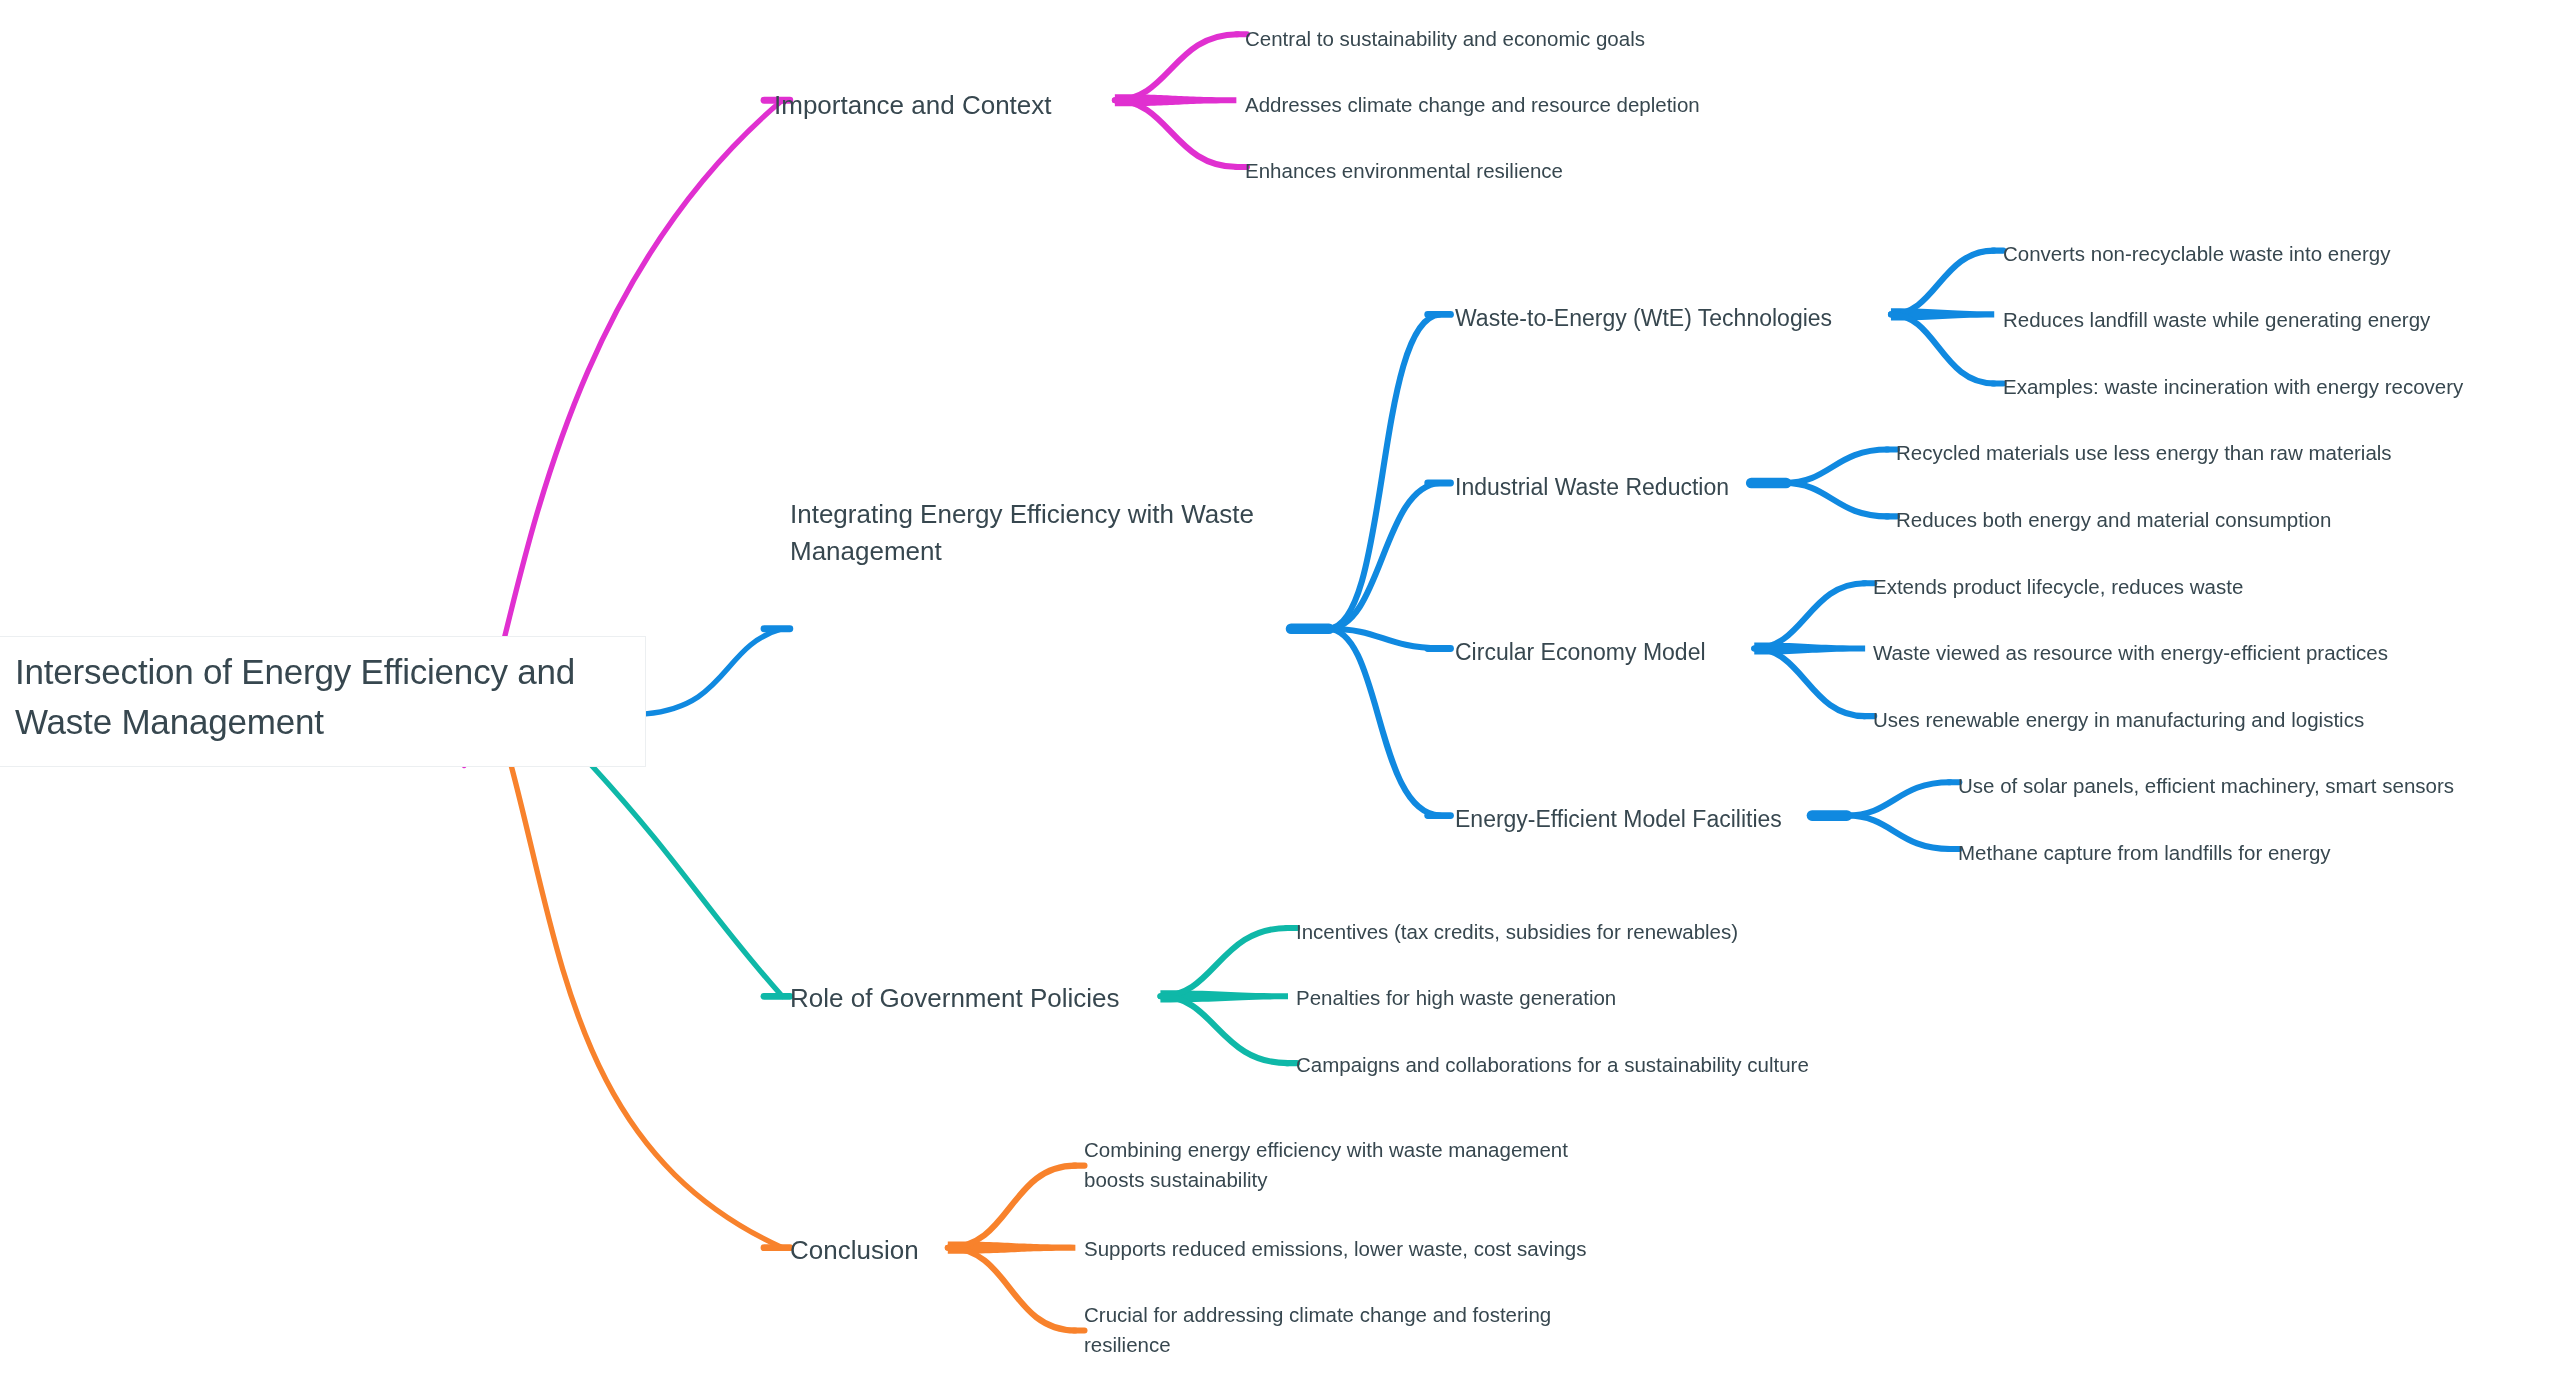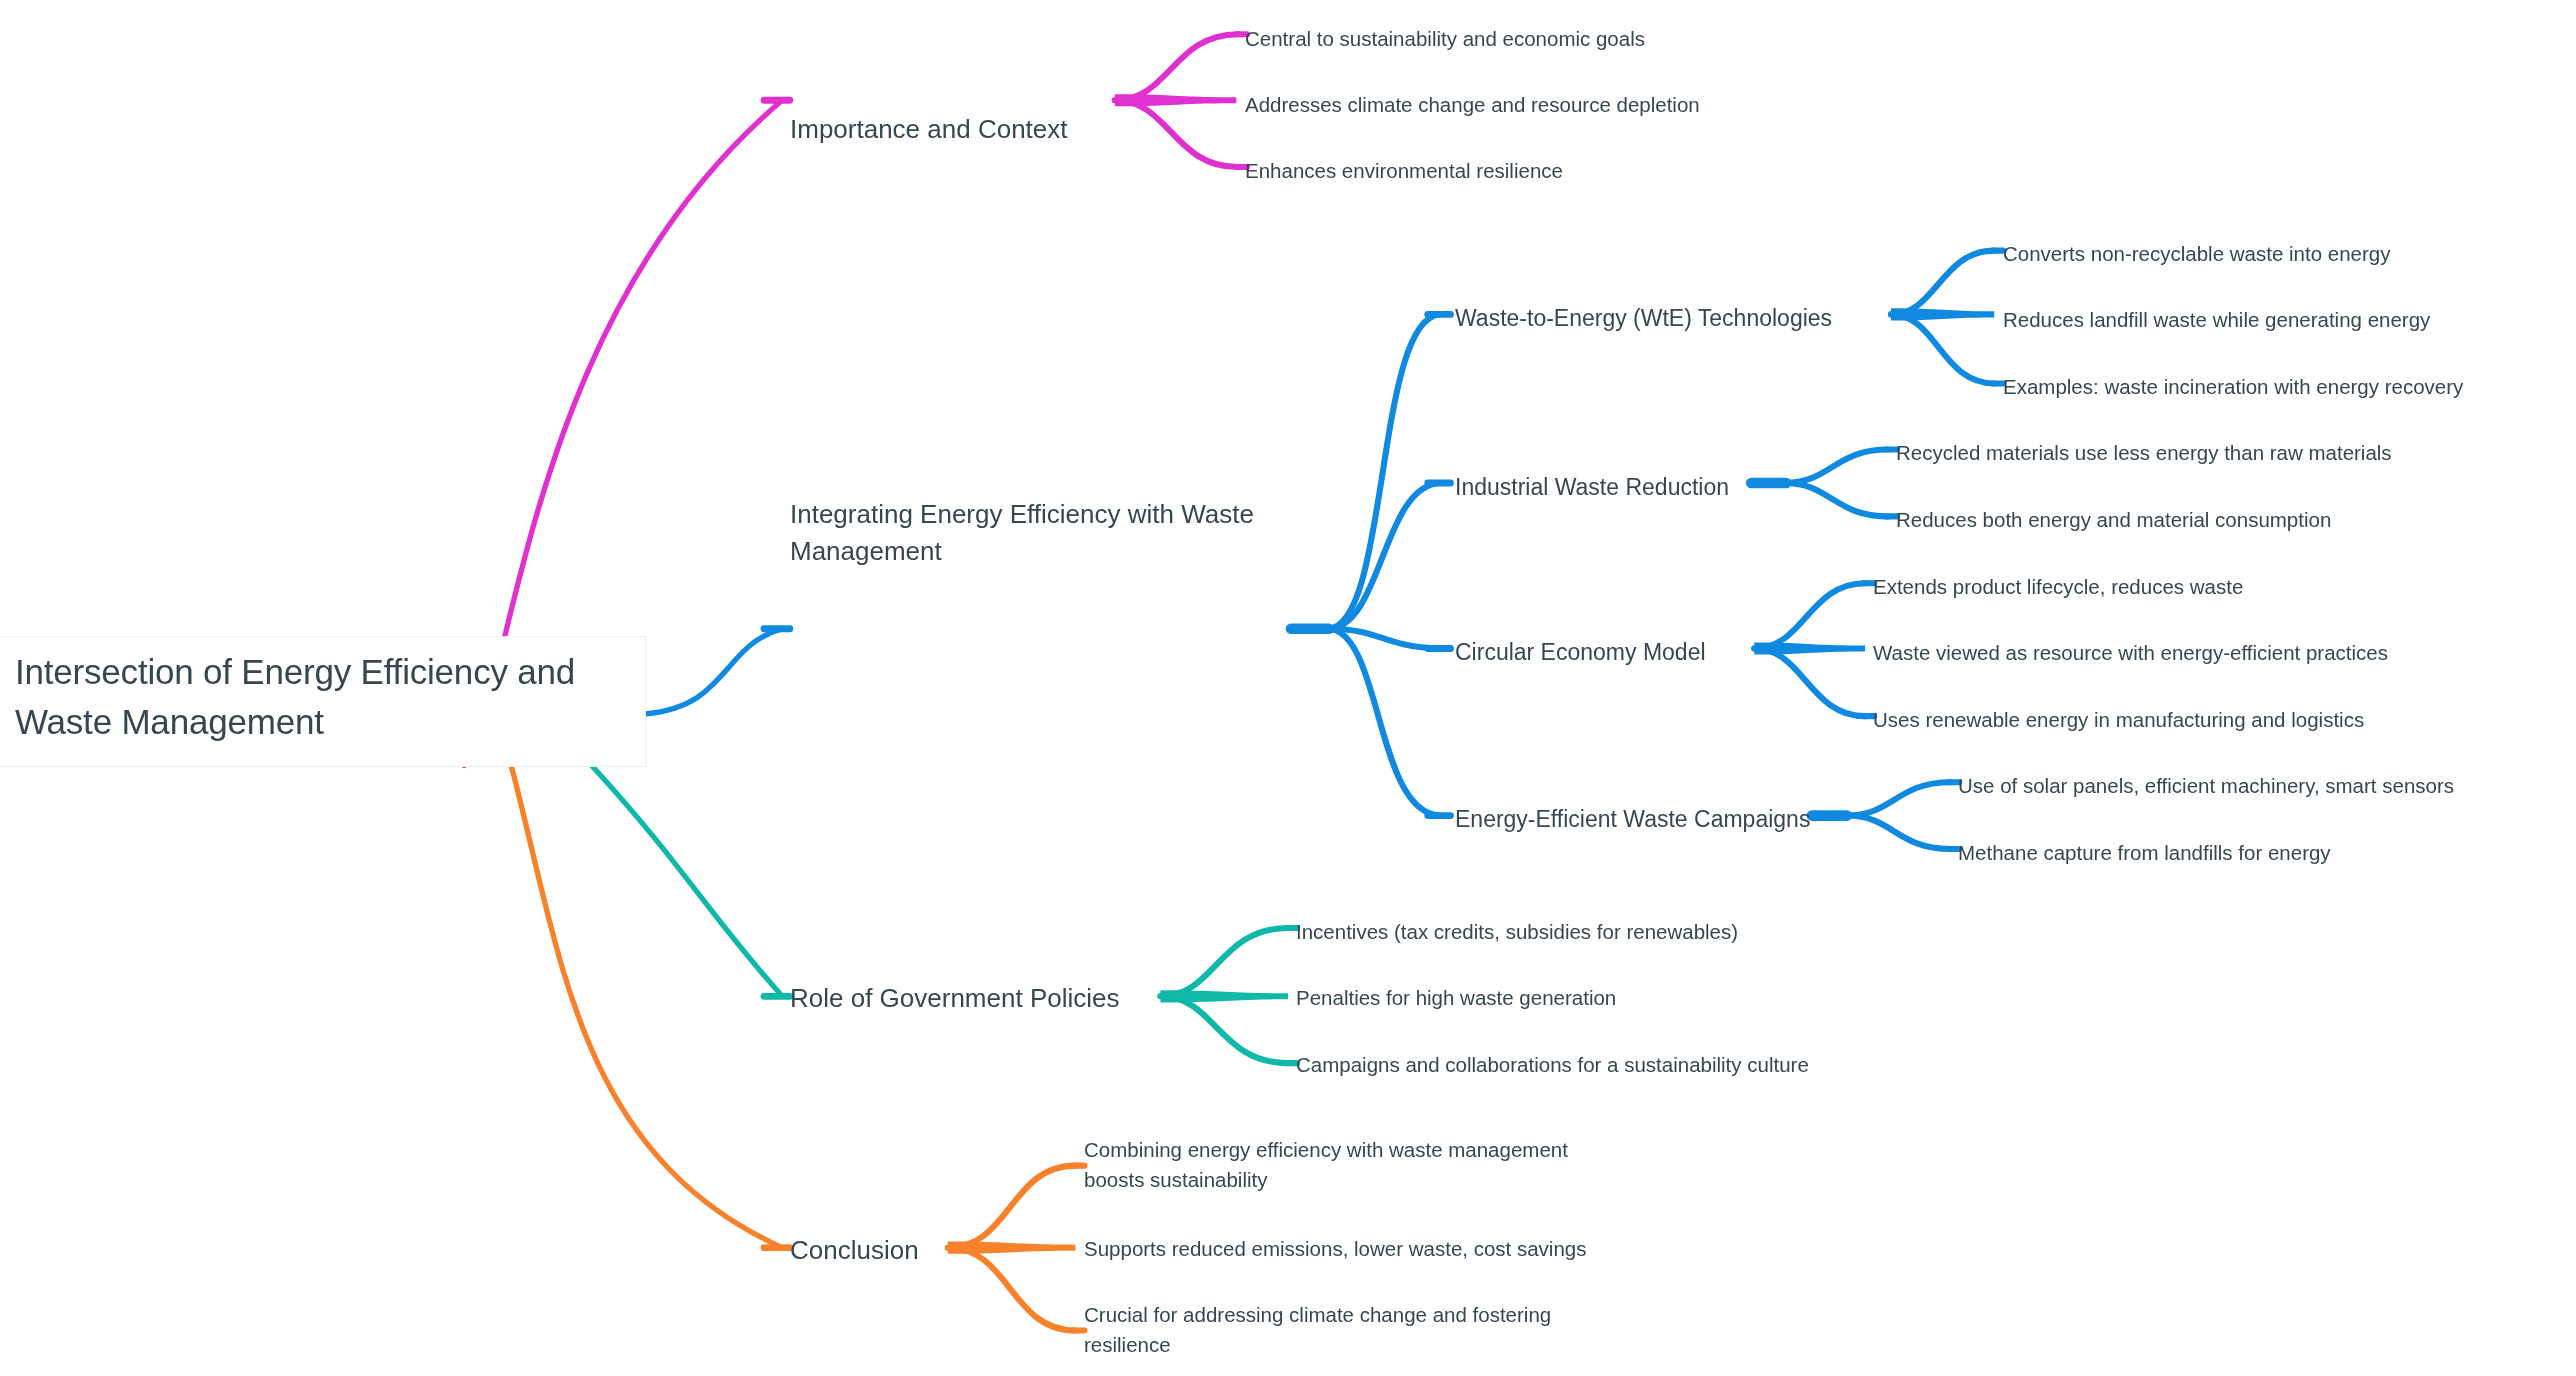--- a/index.html
+++ b/index.html
@@ -105,37 +105,37 @@
       <path d="M1880,414 L1910,414" stroke="#1089e0" stroke-width="9" fill="none" stroke-linecap="round"></path>
       <path d="M1880,636 L1910,636" stroke="#1089e0" stroke-width="9" fill="none" stroke-linecap="round"></path>
       <path d="M1880,854 L1910,854" stroke="#1089e0" stroke-width="9" fill="none" stroke-linecap="round"></path>
       <path d="M1880,1074 L1910,1074" stroke="#1089e0" stroke-width="9" fill="none" stroke-linecap="round"></path>
     </svg>
 
   <div class="root-box" style="left:-1.5px;top:636px;width:647px;height:131px;"></div>
   <div class="node node-root" style="left:15px;top:647px;width:623px;">Intersection of Energy Efficiency and
 Waste Management</div>
 
-  <div class="node node-l1" style="left:790px;top:87px;width:365px;margin-top:24px;">Importance and Context</div>
+  <div class="node node-l1" style="left:774px;top:87px;width:365px;">Importance and Context</div>
 
   <div class="node node-l1" style="left:790px;top:496px;width:532px;">Integrating Energy Efficiency with Waste
 Management</div>
 
   <div class="node node-l1" style="left:790px;top:980px;width:425px;">Role of Government Policies</div>
 
   <div class="node node-l1" style="left:790px;top:1232px;width:304px;">Conclusion</div>
 
   <div class="node node-l3" style="left:1245px;top:23.5px;width:577px;">Central to sustainability and economic goals</div>
   <div class="node node-l3" style="left:1245px;top:90px;width:608px;">Addresses climate change and resource depletion</div>
   <div class="node node-l3" style="left:1245px;top:156px;width:532px;">Enhances environmental resilience</div>
 
   <div class="node node-l2" style="left:1455px;top:302px;width:440px;">Waste-to-Energy (WtE) Technologies</div>
   <div class="node node-l2" style="left:1455px;top:471px;width:395px;">Industrial Waste Reduction</div>
   <div class="node node-l2" style="left:1455px;top:636px;width:365px;">Circular Economy Model</div>
-  <div class="node node-l2" style="left:1455px;top:803px;width:395px;">Energy-Efficient Waste Campaigns</div>
+  <div class="node node-l2" style="left:1455px;top:803px;width:395px;">Energy-Efficient Model Facilities</div>
 
   <div class="node node-l3" style="left:2003px;top:305px;width:562px;">Reduces landfill waste while generating energy</div>
   <div class="node node-l3" style="left:2003px;top:239px;width:547px;">Converts non-recyclable waste into energy</div>
   <div class="node node-l3" style="left:2003px;top:372px;width:577px;">Examples: waste incineration with energy recovery</div>
 
   <div class="node node-l3" style="left:1896px;top:438px;width:608px;">Recycled materials use less energy than raw materials</div>
   <div class="node node-l3" style="left:1896px;top:505px;width:577px;">Reduces both energy and material consumption</div>
 
   <div class="node node-l3" style="left:1873px;top:572px;width:532px;">Extends product lifecycle, reduces waste</div>
   <div class="node node-l3" style="left:1873px;top:638px;width:608px;">Waste viewed as resource with energy-efficient practices</div>

